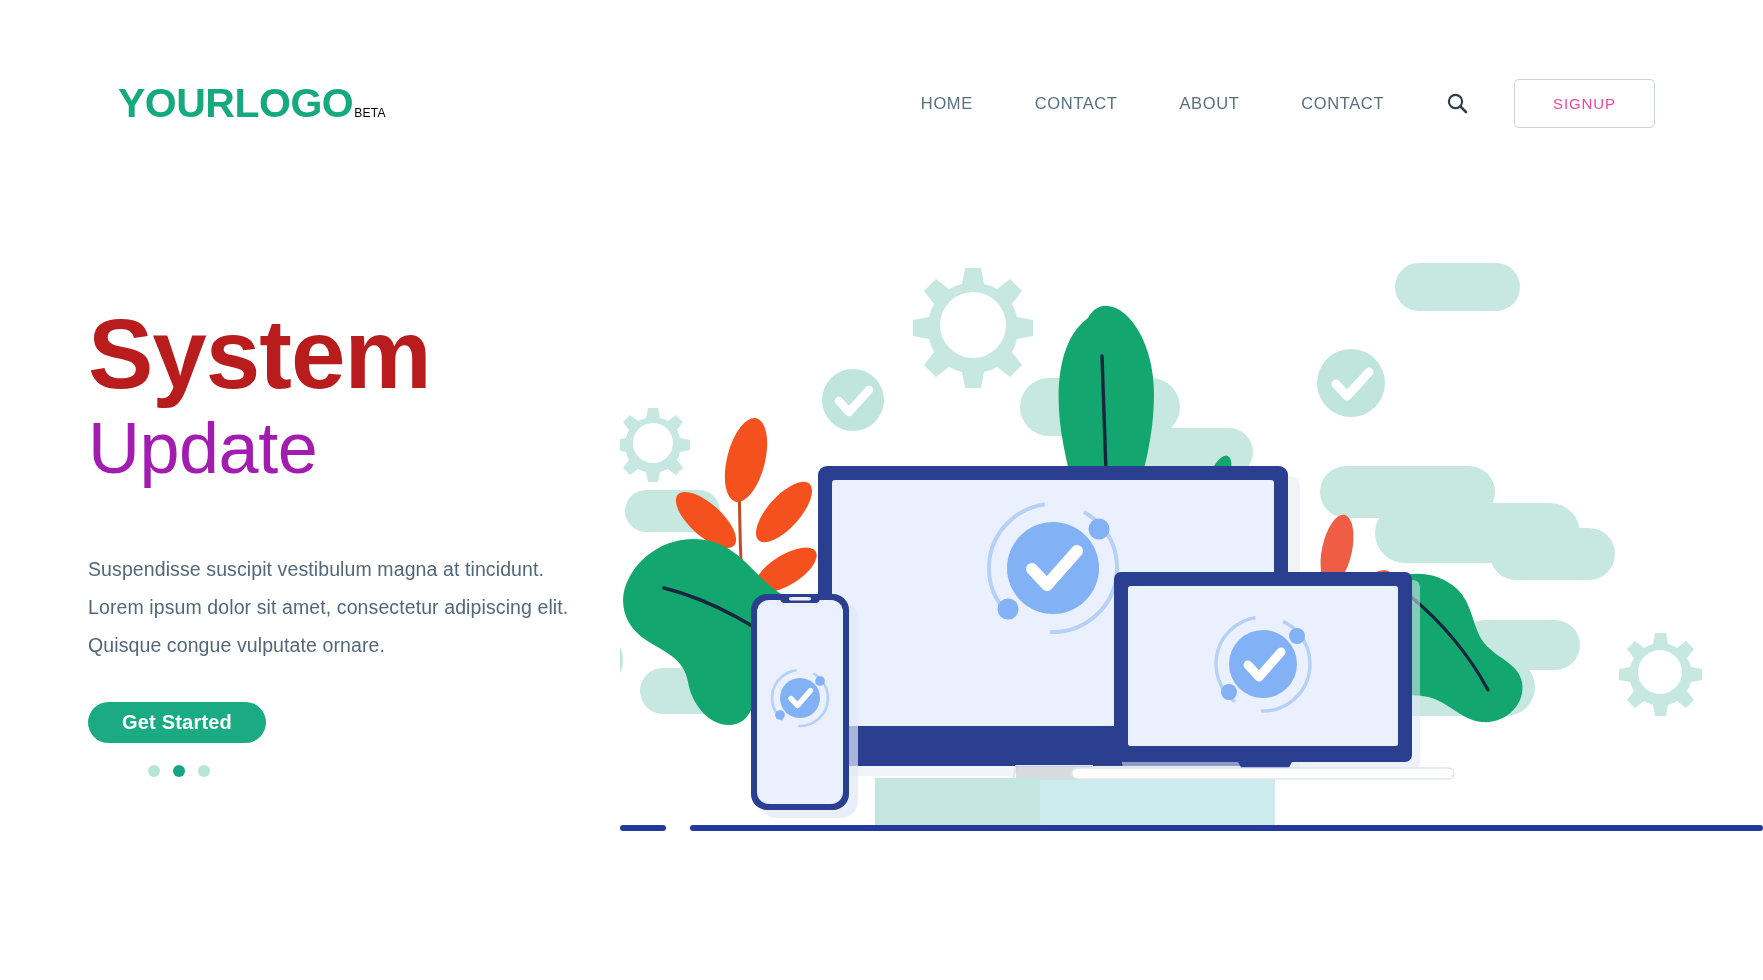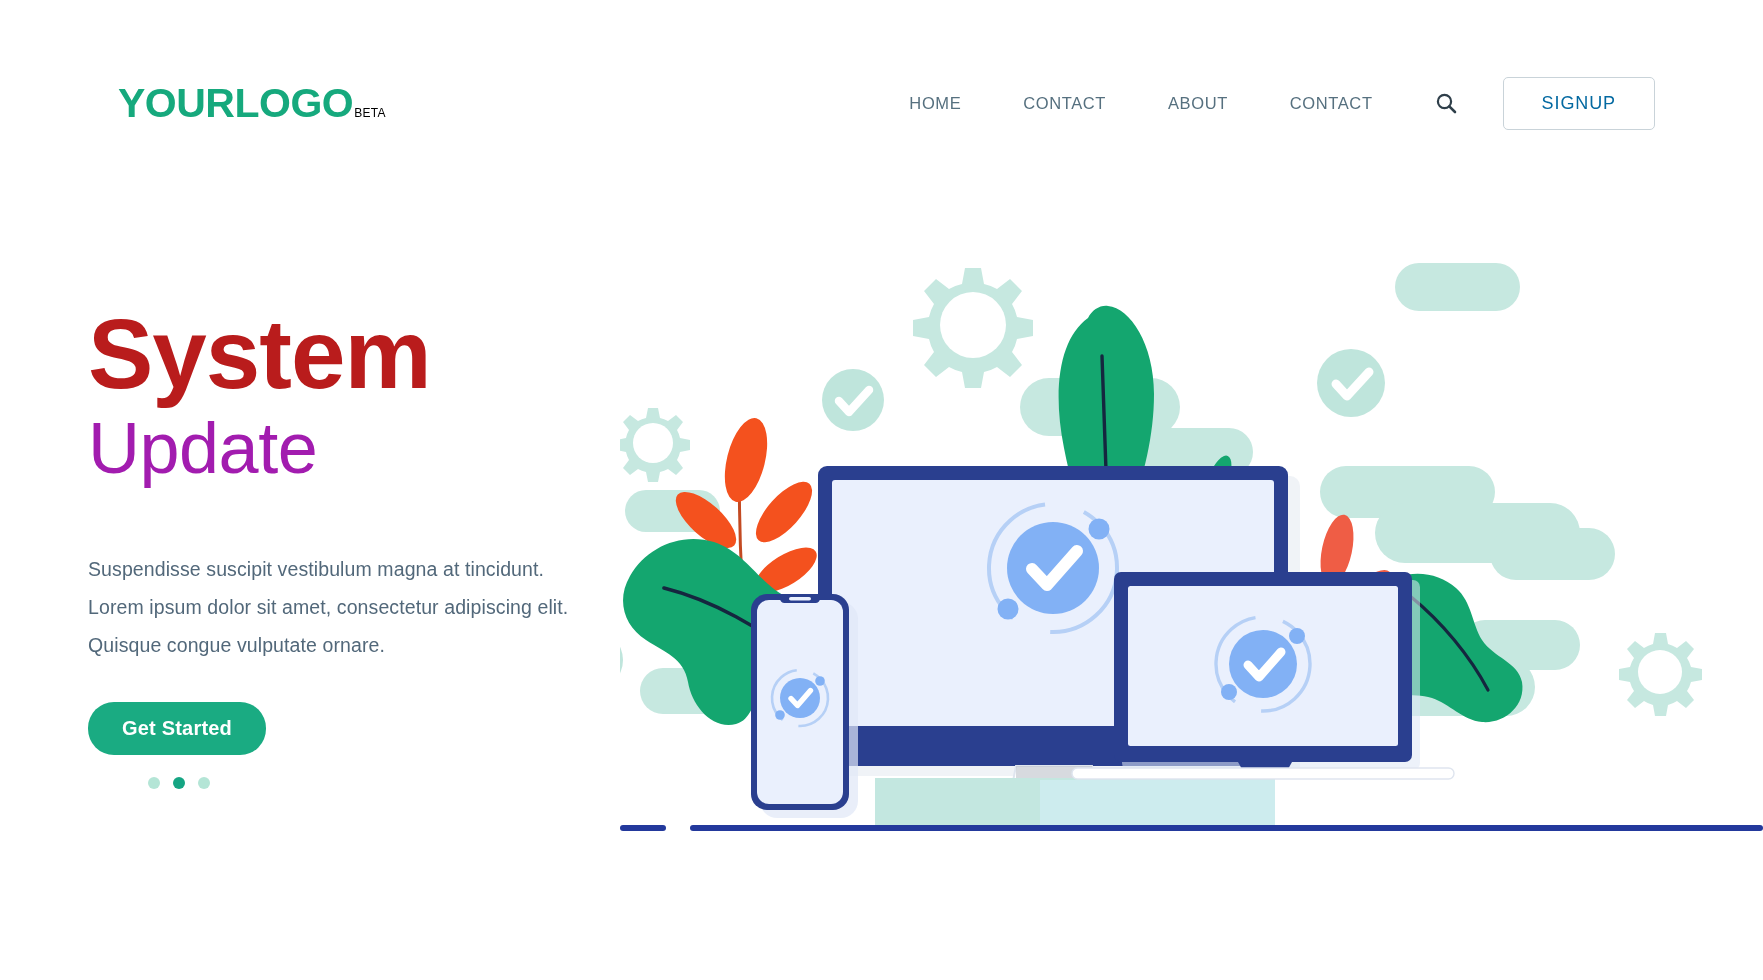--- a/index.html
+++ b/index.html
@@ -31,22 +31,22 @@
     font-size:16.5px; letter-spacing:0.6px; color:#56707f;
     padding:0 24px; cursor:pointer; white-space:nowrap;
   }
   .search-btn {
     margin-left:22px; margin-right:30px; cursor:pointer;
     display:flex; align-items:center; justify-content:center;
     width:26px; height:26px;
   }
   .signup-btn {
     border:1.5px solid #c9d3d9; border-radius:5px;
-    padding:15px 38px; font-size:18px; letter-spacing:0.9px;
-    color:#0369a1; background:#fff; cursor:pointer; white-space:nowrap;
+    padding:15px 38px; font-size:15px; letter-spacing:0.9px;
+    color:#ec4899; background:#fff; cursor:pointer; white-space:nowrap;
   }
 
   
   .hero-text { position:absolute; left:88px; top:280px; width:660px; }
   .hero-title-1 {
     font-size:98px; font-weight:bold; color:#b91c1c;
     line-height:0.95; letter-spacing:-1px;
   }
   .hero-title-2 {
     font-size:72px; font-weight:normal; color:#a21caf;
@@ -54,21 +54,21 @@
   }
   .hero-para { margin-top:62px; }
   .hero-para p {
     font-size:19.5px; color:#52687a; line-height:1.95;
     letter-spacing:0.1px;
   }
   .cta-btn {
     display:inline-block; margin-top:38px;
     background:#1aab82; color:#ffffff;
     font-size:20px; font-weight:bold;
-    padding:15px 34px; border-radius:26px;
+    padding:9px 34px; border-radius:26px;
     border:none; cursor:pointer; letter-spacing:0.2px;
   }
   .dots { display:flex; gap:13px; margin-top:22px; margin-left:60px; }
   .dot { width:12px; height:12px; border-radius:50%; background:#b4e5d6; cursor:pointer; }
   .dot.active { background:#15a583; }
 
   
   .illo { position:absolute; left:620px; top:200px; width:1143px; height:680px; }
   .illo svg { display:block; width:100%; height:100%; }
 </style>

